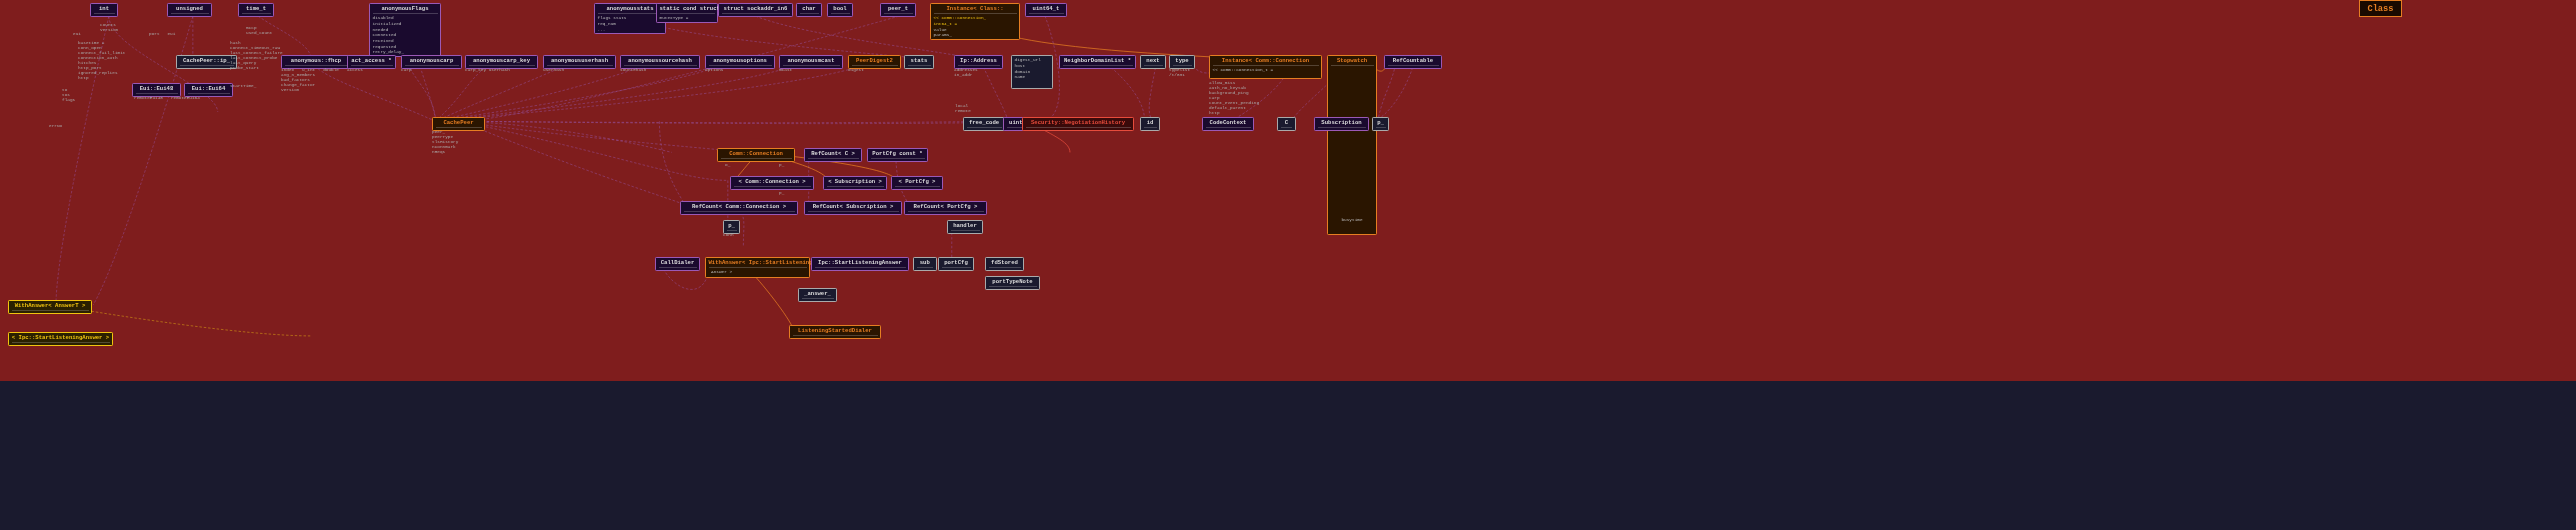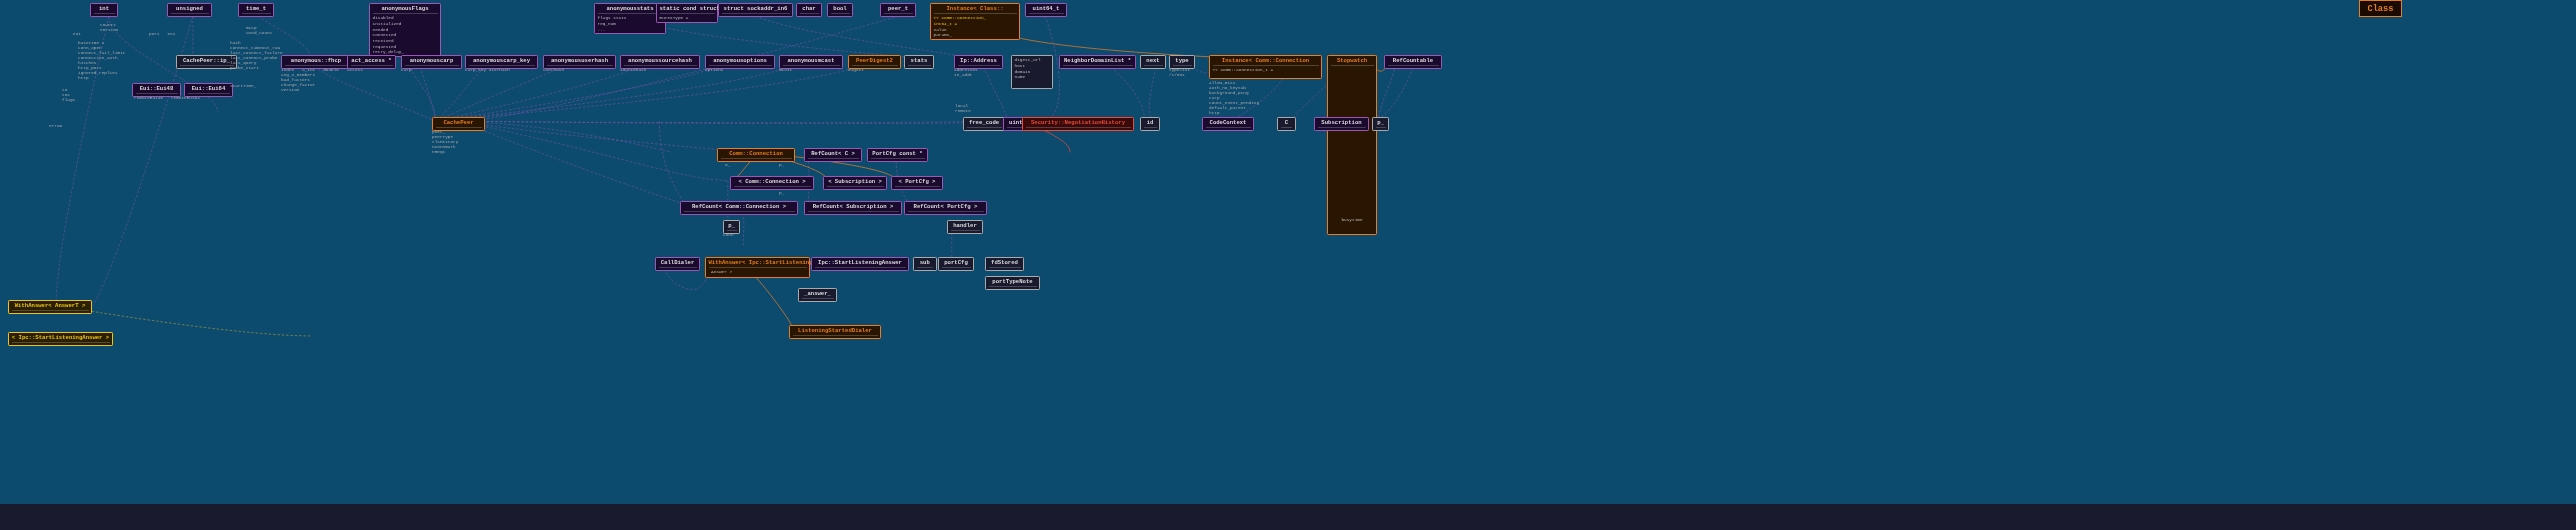--- a/index.html
+++ b/index.html
@@ -9,22 +9,22 @@
       font-size: 5.6px;
       color: #ddd;
       overflow: auto;
       width: 2576px;
       height: 530px;
       position: relative;
     }
     .canvas {
       position: relative;
       width: 2576px;
-      height: 504px;
-      background: #0c4a6e;
+      height: 381px;
+      background: #7f1d1d;
     }
     .node {
       position: absolute;
       border: 0.6px solid;
       padding: 1.2px 2.5px;
       font-size: 5px;
       white-space: nowrap;
       cursor: pointer;
       border-radius: 1.2px;
     }

